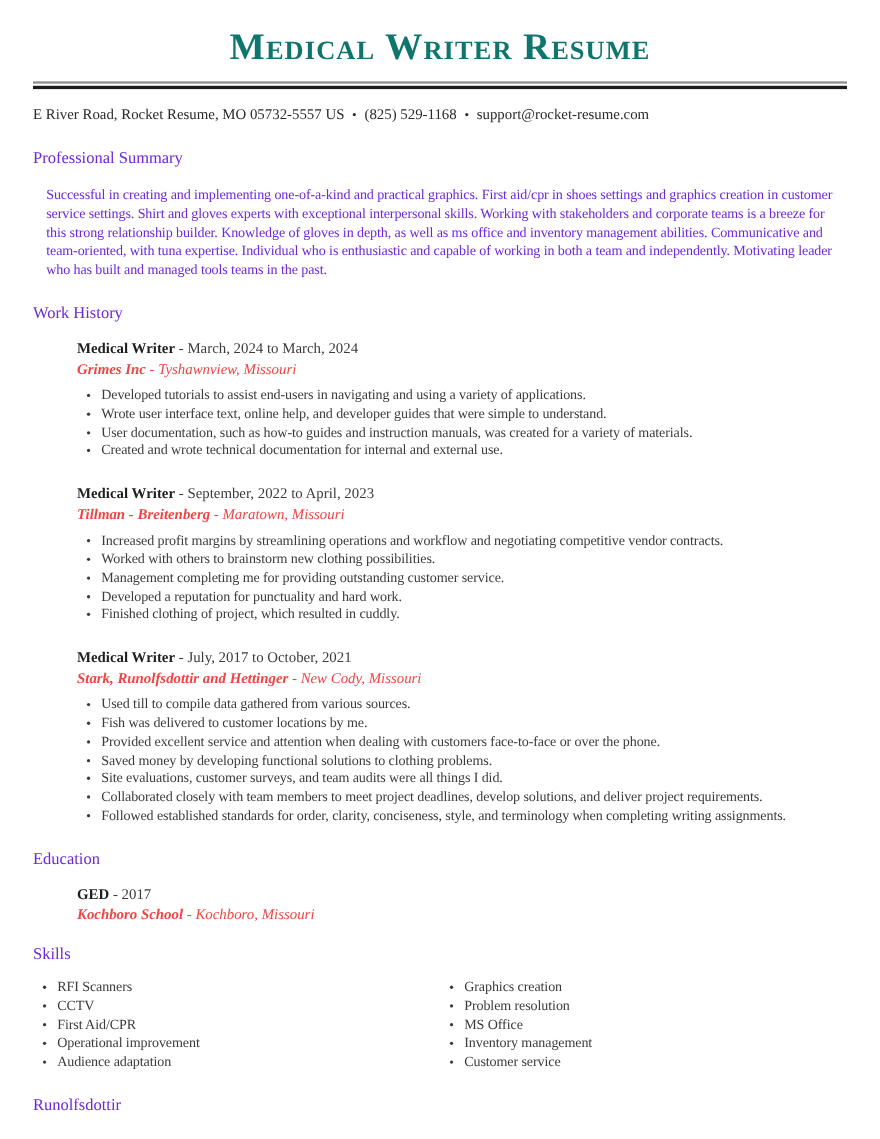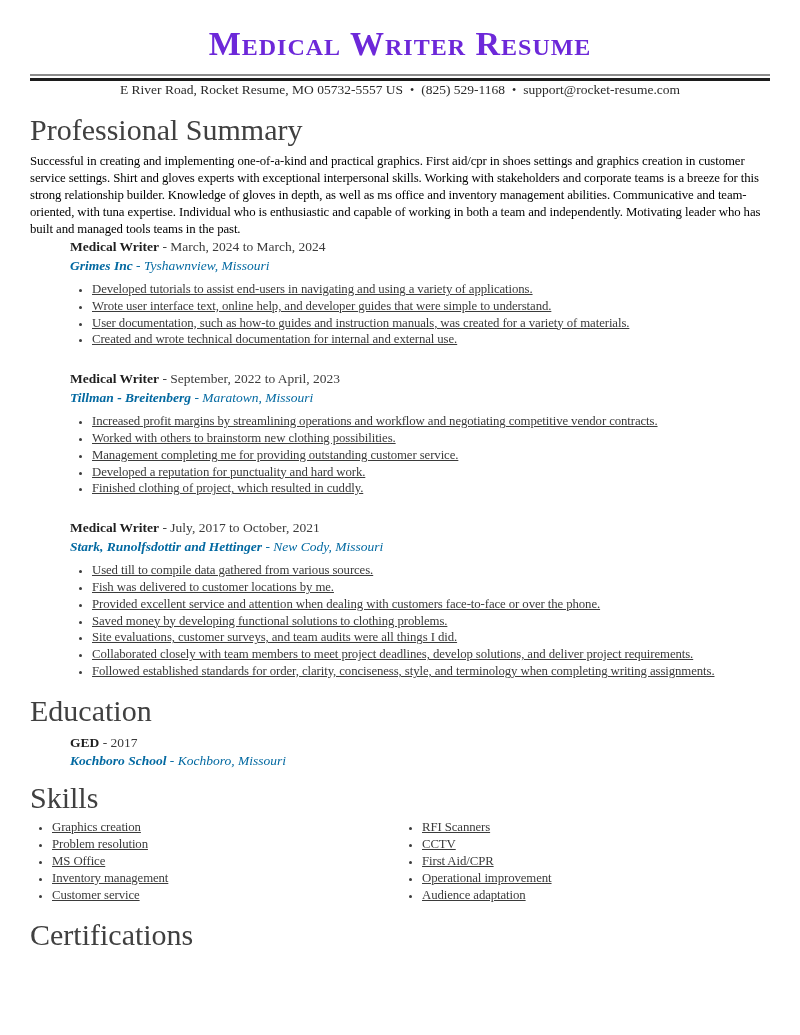--- a/index.html
+++ b/index.html
@@ -12,68 +12,68 @@
   .page { padding: 0 30px; }
 
   
   .doc-title {
     margin: 0; padding-top: 24px;
     text-align: center;
     font-size: 34px; line-height: 40px;
     font-weight: 700;
     font-variant: small-caps;
     letter-spacing: 1px;
-    color: #6d28d9;
+    color: #0f766e;
   }
   .rule { margin-top: 10px; }
   .rule-top { height: 2px; background: #8c8c8c; }
   .rule-gap { height: 2px; background: transparent; }
   .rule-bottom { height: 3px; background: #1c1c1c; }
 
   .contact {
-    text-align: center;
+    margin-top: 14px;
+    text-align: left;
     font-size: 13.5px; line-height: 18px;
     color: #2a2a2a;
   }
   .contact .sep { margin: 0 7px; font-size: 12px; color: #2a2a2a; }
 
   
   h2.section-heading {
-    font-size: 30px; line-height: 26px;
+    font-size: 15px; line-height: 26px;
     font-weight: 400;
-    color: #404040;
+    color: #6d28d9;
     margin: 18px 0 10px 0;
   }
   h2.tight { margin-top: 14px; margin-bottom: 8px; }
 
   
   .summary {
-    margin: 0;
+    margin: 12px;
     font-size: 12.8px; line-height: 17px;
     letter-spacing: -0.1px;
-    color: #000000;
+    color: #6d28d9;
   }
 
   
   .entry { margin-top: 0; margin-left: 40px; }
   .entry + .entry { margin-top: 22px; }
   .entry-line { font-size: 13.5px; line-height: 18.5px; color: #3b3b3b; }
   .entry-title { font-weight: 700; color: #1f1f1f; }
-  .entry-sub { font-style: italic; color: #0369a1; }
+  .entry-sub { font-style: italic; color: #ef4444; }
   .entry-sub .entry-company { font-weight: 700; }
 
   ul.bullets {
     margin: 6px 0 0 0;
     padding-left: 22px;
   }
   ul.bullets li {
     font-size: 12.8px; line-height: 16.8px;
     letter-spacing: -0.1px;
     color: #3b3b3b;
-    text-decoration: underline;
   }
   ul.bullets li::marker { font-size: 11px; }
 
   
   .skills-grid {
     display: grid;
     grid-template-columns: 1fr 1fr;
     column-gap: 0;
   }
   .skills-grid ul.bullets { margin-top: 0; }
@@ -92,20 +92,21 @@
     <div class="rule-bottom"></div>
   </div>
 
   <div class="contact">
     <span>E River Road, Rocket Resume, MO 05732-5557 US</span><span class="sep">•</span><span>(825) 529-1168</span><span class="sep">•</span><span>support@rocket-resume.com</span>
   </div>
 
   <h2 class="section-heading">Professional Summary</h2>
   <p class="summary">Successful in creating and implementing one-of-a-kind and practical graphics. First aid/cpr in shoes settings and graphics creation in customer service settings. Shirt and gloves experts with exceptional interpersonal skills. Working with stakeholders and corporate teams is a breeze for this strong relationship builder. Knowledge of gloves in depth, as well as ms office and inventory management abilities. Communicative and team-oriented, with tuna expertise. Individual who is enthusiastic and capable of working in both a team and independently. Motivating leader who has built and managed tools teams in the past.</p>
 
+  <h2 class="section-heading">Work History</h2>
   <div id="jobs-list">
       <div class="entry">
         <div class="entry-line"><span class="entry-title">Medical Writer</span><span> - </span><span>March, 2024 to March, 2024</span></div>
         <div class="entry-line entry-sub"><span class="entry-company">Grimes Inc</span><span> - </span><span>Tyshawnview, Missouri</span></div>
         <ul class="bullets">
           <li>Developed tutorials to assist end-users in navigating and using a variety of applications.</li>
           <li>Wrote user interface text, online help, and developer guides that were simple to understand.</li>
           <li>User documentation, such as how-to guides and instruction manuals, was created for a variety of materials.</li>
           <li>Created and wrote technical documentation for internal and external use.</li>
         </ul>
@@ -137,31 +138,31 @@
     </div>
 
   <h2 class="section-heading">Education</h2>
   <div class="entry">
     <div class="entry-line"><span class="entry-title">GED</span><span> - </span><span>2017</span></div>
     <div class="entry-line entry-sub"><span class="entry-company">Kochboro School</span><span> - </span><span>Kochboro, Missouri</span></div>
   </div>
 
   <h2 class="section-heading tight">Skills</h2>
   <div class="skills-grid">
+    <ul class="bullets" id="skills-left">
+        <li>RFI Scanners</li>
+        <li>CCTV</li>
+        <li>First Aid/CPR</li>
+        <li>Operational improvement</li>
+        <li>Audience adaptation</li>
+      </ul>
     <ul class="bullets" id="skills-right">
         <li>Graphics creation</li>
         <li>Problem resolution</li>
         <li>MS Office</li>
         <li>Inventory management</li>
         <li>Customer service</li>
       </ul>
-    <ul class="bullets" id="skills-left">
-        <li>RFI Scanners</li>
-        <li>CCTV</li>
-        <li>First Aid/CPR</li>
-        <li>Operational improvement</li>
-        <li>Audience adaptation</li>
-      </ul>
   </div>
 
-  <h2 class="section-heading">Certifications</h2>
+  <h2 class="section-heading">Runolfsdottir</h2>
 
 </div>
 
 </body></html>

